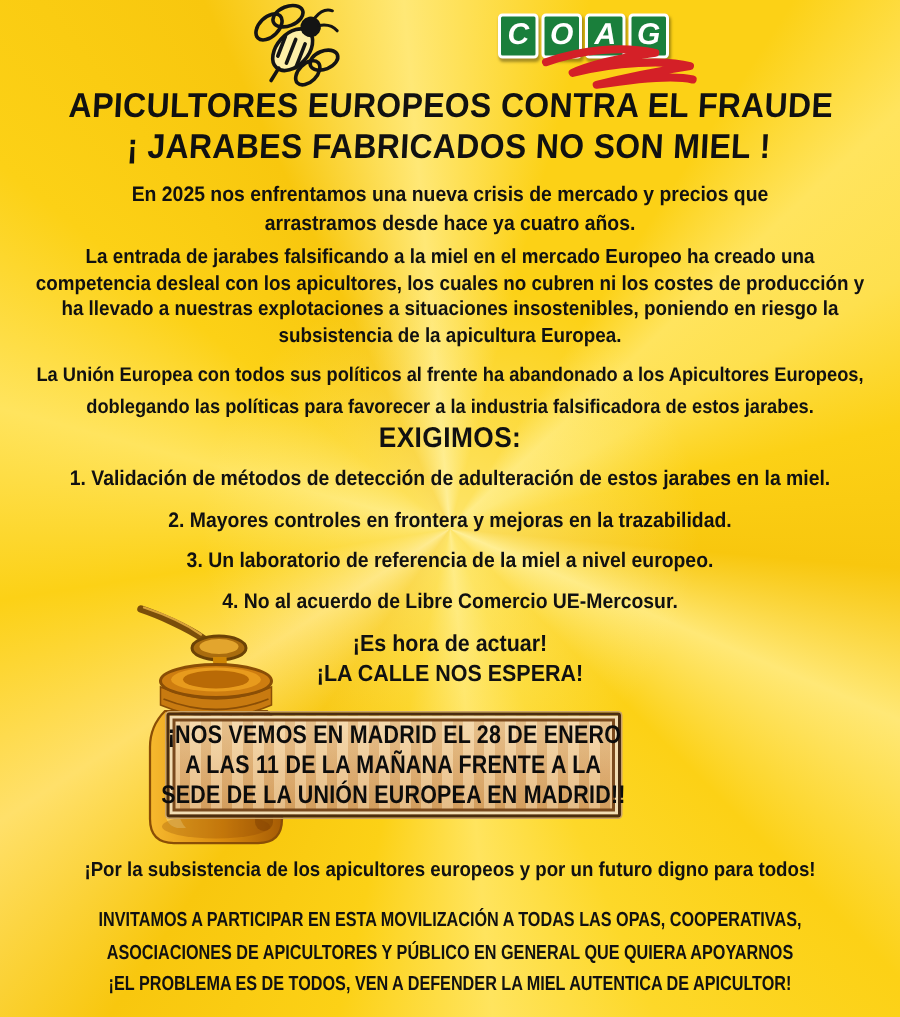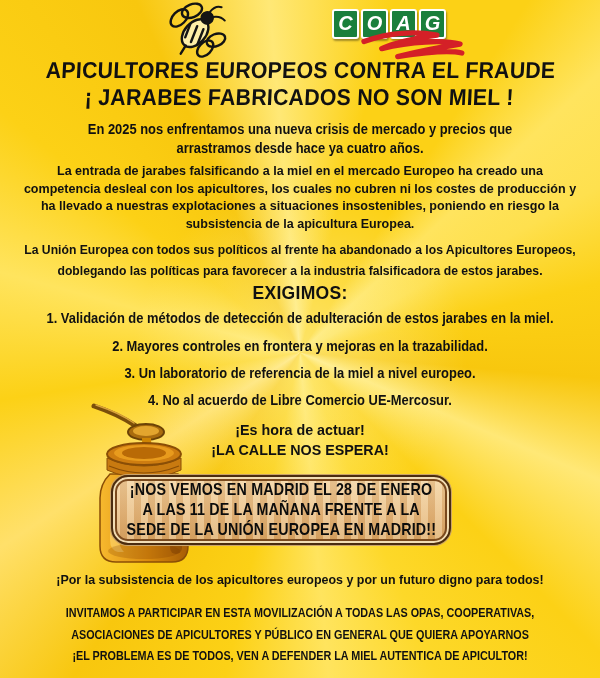--- a/index.html
+++ b/index.html
@@ -55,22 +55,22 @@
   .coag-letter{width:27px;height:30px;background:#1a7f3b;border:2px solid #ffffff;
     box-sizing:border-box;border-radius:3px;color:#fff;font-weight:800;font-style:italic;
     font-size:20px;line-height:25px;text-align:center;box-shadow:1px 2px 2px rgba(0,0,0,.35);}
   .coag-swoosh{position:absolute;left:26px;top:20px;width:108px;height:32px;}
 
   
   .jar{position:absolute;left:86px;top:400px;width:118px;height:168px;z-index:1;}
 
   
   .event-box{
-    position:absolute;left:111px;top:475px;width:340px;height:70px;z-index:2;
-    box-sizing:border-box;border:2px solid #4a2c10;border-radius:17px;
+    position:absolute;left:111px;top:475px;width:303px;height:70px;z-index:2;
+    box-sizing:border-box;border:2px solid #4a2c10;border-radius:2px;
     background:
       repeating-linear-gradient(90deg, rgba(255,245,220,.28) 0 7px, rgba(160,100,40,.14) 7px 14px),
       linear-gradient(180deg,#f3d2a0 0%,#e7b97e 55%,#d9a462 100%);
     box-shadow:inset 0 0 0 2px #f2ddb4, inset 0 0 0 4px #7a4a1e, 0 0 0 1px #caa36a;
     display:flex;flex-direction:column;justify-content:center;align-items:center;
   }
   .event-box span{display:block;white-space:nowrap;font-weight:800;font-size:17px;
     line-height:20px;color:#0c0c0c;transform:scaleX(0.84);letter-spacing:.2px;}
 </style>
 </head>

